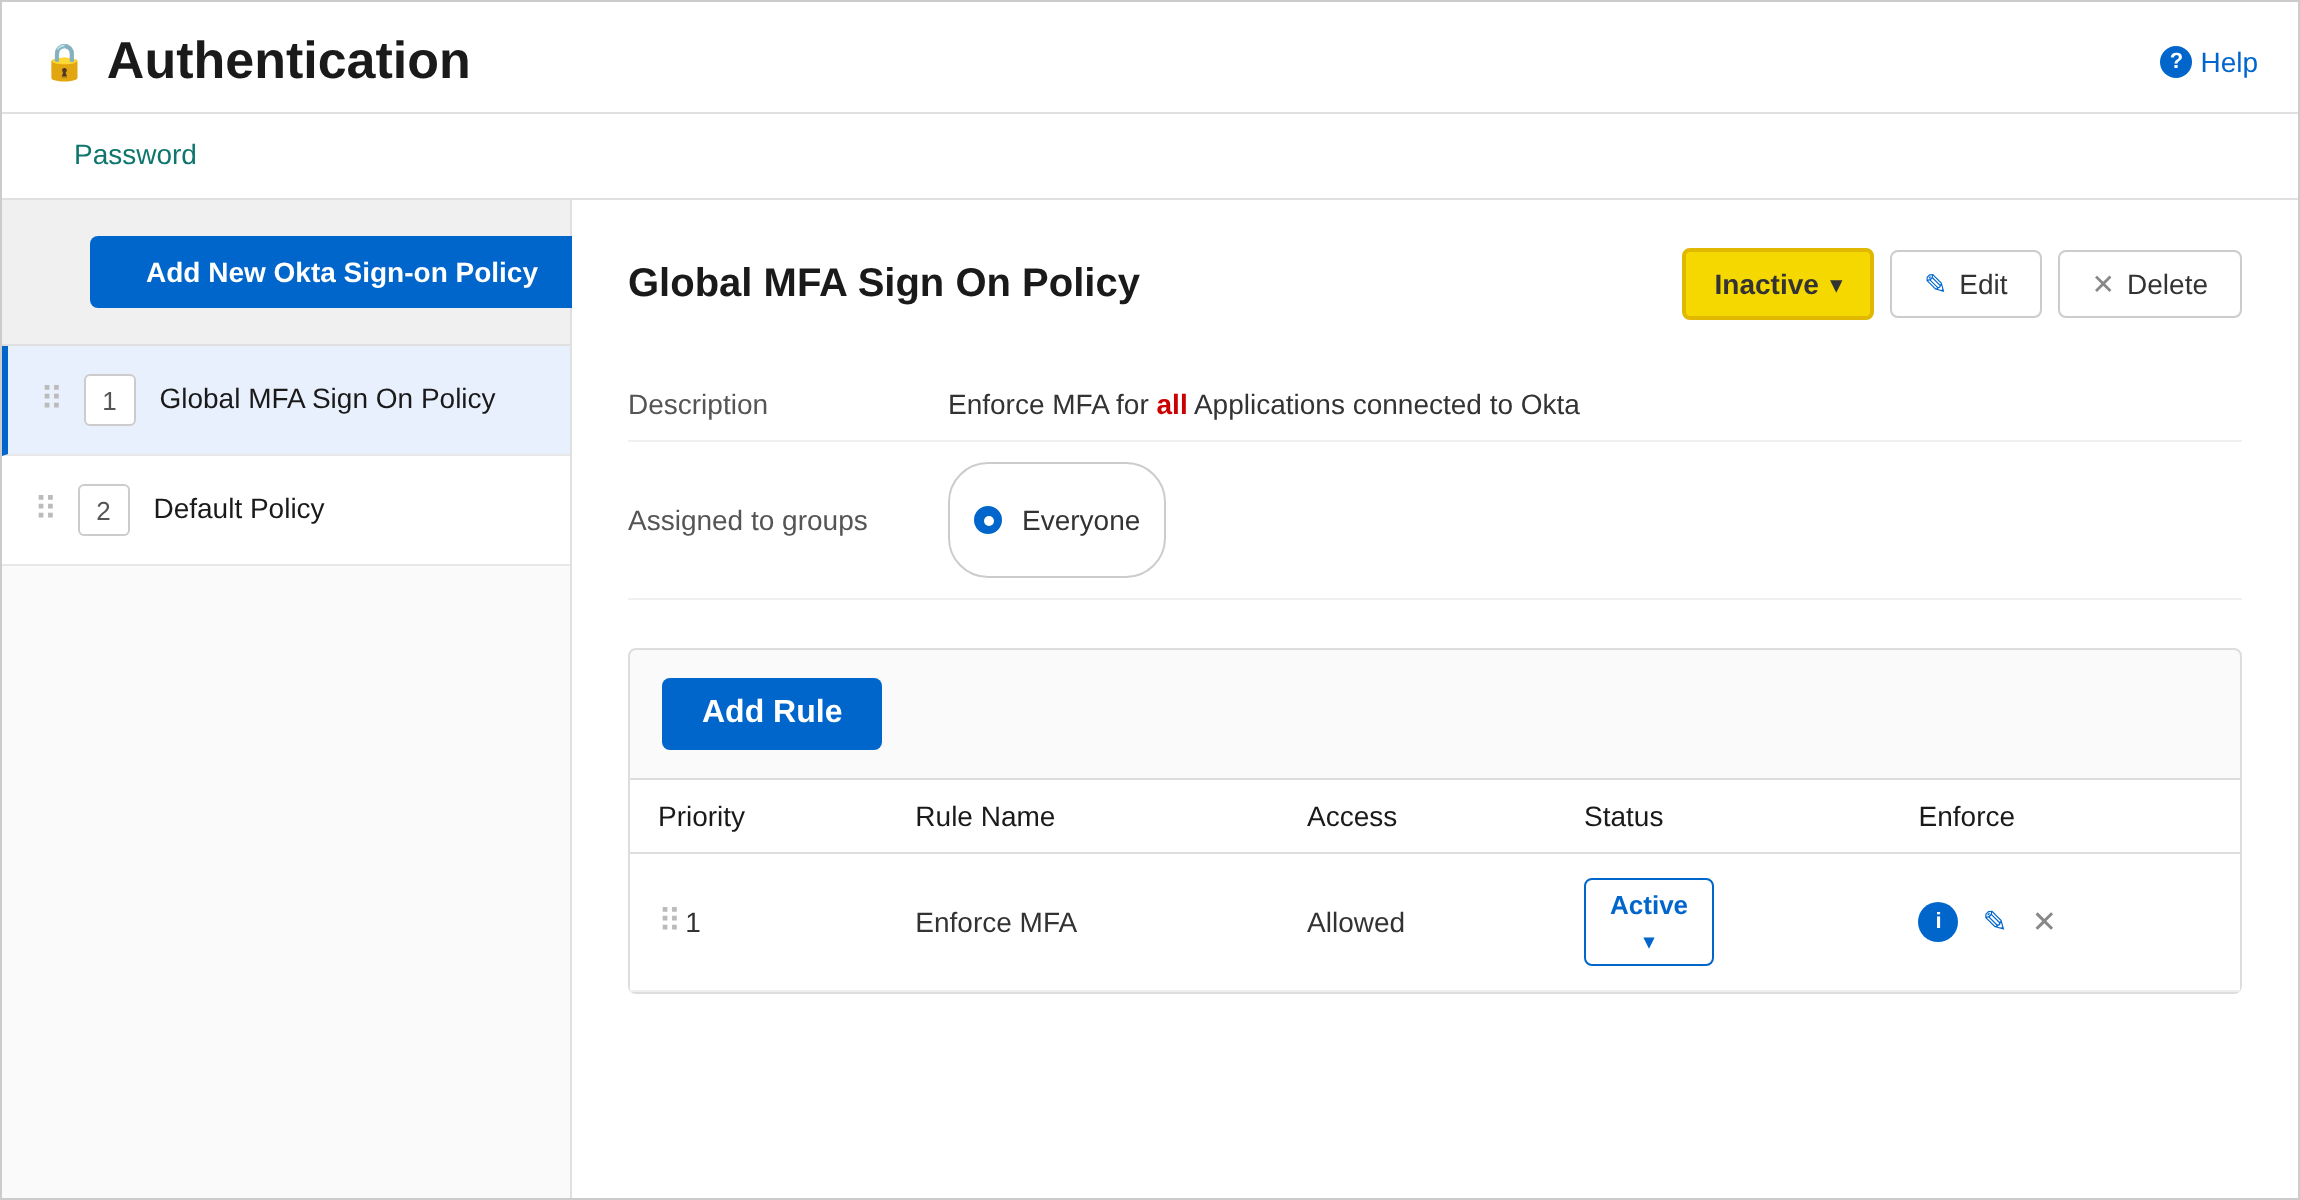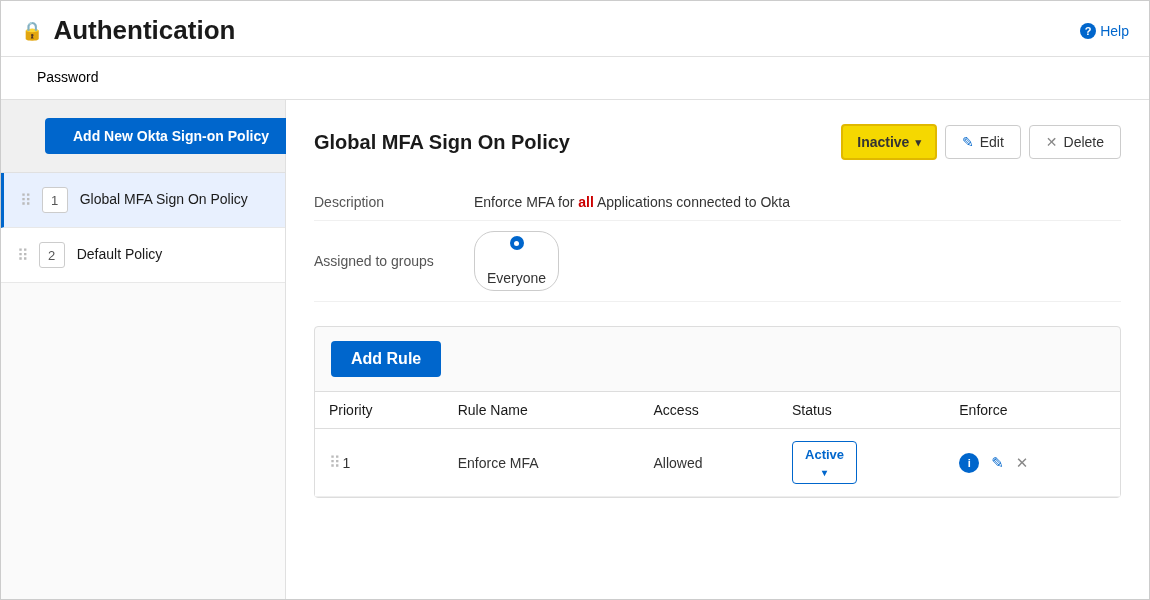--- a/index.html
+++ b/index.html
@@ -10,21 +10,21 @@
     
     .page-header { display: flex; align-items: center; justify-content: space-between; padding: 14px 20px 10px 20px; border-bottom: 1px solid #e0e0e0; background: #fff; }
     .page-title-area { display: flex; align-items: center; gap: 10px; }
     .lock-icon { color: #555; font-size: 18px; }
     .page-title { font-size: 26px; font-weight: 600; color: #1a1a1a; }
     .help-link { color: #0066cc; font-size: 14px; display: flex; align-items: center; gap: 4px; cursor: pointer; text-decoration: none; }
     .help-circle { width: 16px; height: 16px; background: #0066cc; border-radius: 50%; color: white; font-size: 11px; font-weight: bold; display: flex; align-items: center; justify-content: center; }
 
     
     .tabs-bar { display: flex; align-items: flex-end; padding: 0 20px; background: #fff; border-bottom: 1px solid #e0e0e0; }
-    .tab { padding: 12px 16px; cursor: pointer; font-size: 14px; color: #000000; border-bottom: 3px solid transparent; margin-bottom: -1px; }
+    .tab { padding: 12px 16px; cursor: pointer; font-size: 14px; color: #0f766e; border-bottom: 3px solid transparent; margin-bottom: -1px; }
     .tab.active { color: #0066cc; border-bottom: 3px solid #0066cc; font-weight: 500; }
 
     
     .content-area { display: flex; flex: 1; }
 
     
     .sidebar { width: 285px; border-right: 1px solid #e0e0e0; background: #fafafa; flex-shrink: 0; }
     .sidebar-toolbar { padding: 18px 16px; border-bottom: 1px solid #e0e0e0; background: #f0f0f0; }
     .add-policy-btn { background: #0066cc; color: #fff; border: none; padding: 10px 18px; font-size: 14px; font-weight: 600; border-radius: 4px; cursor: pointer; width: 100%; margin-left: 28px; }
 
@@ -49,21 +49,21 @@
 
     .edit-btn, .delete-btn { background: #fff; border: 1px solid #ccc; color: #333; font-size: 14px; padding: 8px 16px; border-radius: 4px; cursor: pointer; display: flex; align-items: center; gap: 6px; }
     .edit-icon { color: #0066cc; }
     .delete-x { color: #888; }
 
     .policy-meta { }
     .meta-row { display: flex; align-items: center; padding: 10px 0; border-bottom: 1px solid #f0f0f0; }
     .meta-label { width: 160px; color: #555; font-size: 14px; flex-shrink: 0; }
     .meta-value { color: #333; font-size: 14px; }
 
-    .group-tag { display: inline-flex; align-items: center; gap: 20px; background: #fff; border: 1px solid #ccc; border-radius: 20px; padding: 4px 12px; font-size: 14px; flex-direction: column; }
+    .group-tag { display: inline-flex; align-items: center; gap: 10px; background: #fff; border: 1px solid #ccc; border-radius: 20px; padding: 20px 12px; font-size: 14px; }
     .group-radio { width: 14px; height: 14px; border: 2px solid #0066cc; border-radius: 50%; background: #0066cc; display: flex; align-items: center; justify-content: center; flex-shrink: 0; }
     .group-radio-inner { width: 5px; height: 5px; background: #fff; border-radius: 50%; }
 
     
     .rules-section { margin: 0 28px; border: 1px solid #ddd; border-radius: 4px; background: #fafafa; }
     .rules-toolbar { padding: 14px 16px; border-bottom: 1px solid #ddd; }
     .add-rule-btn { background: #0066cc; color: #fff; border: none; padding: 9px 20px; font-size: 16px; font-weight: 600; border-radius: 4px; cursor: pointer; }
 
     .rules-table { width: 100%; border-collapse: collapse; background: #fff; }
     .rules-table thead tr { border-bottom: 1px solid #ddd; }

